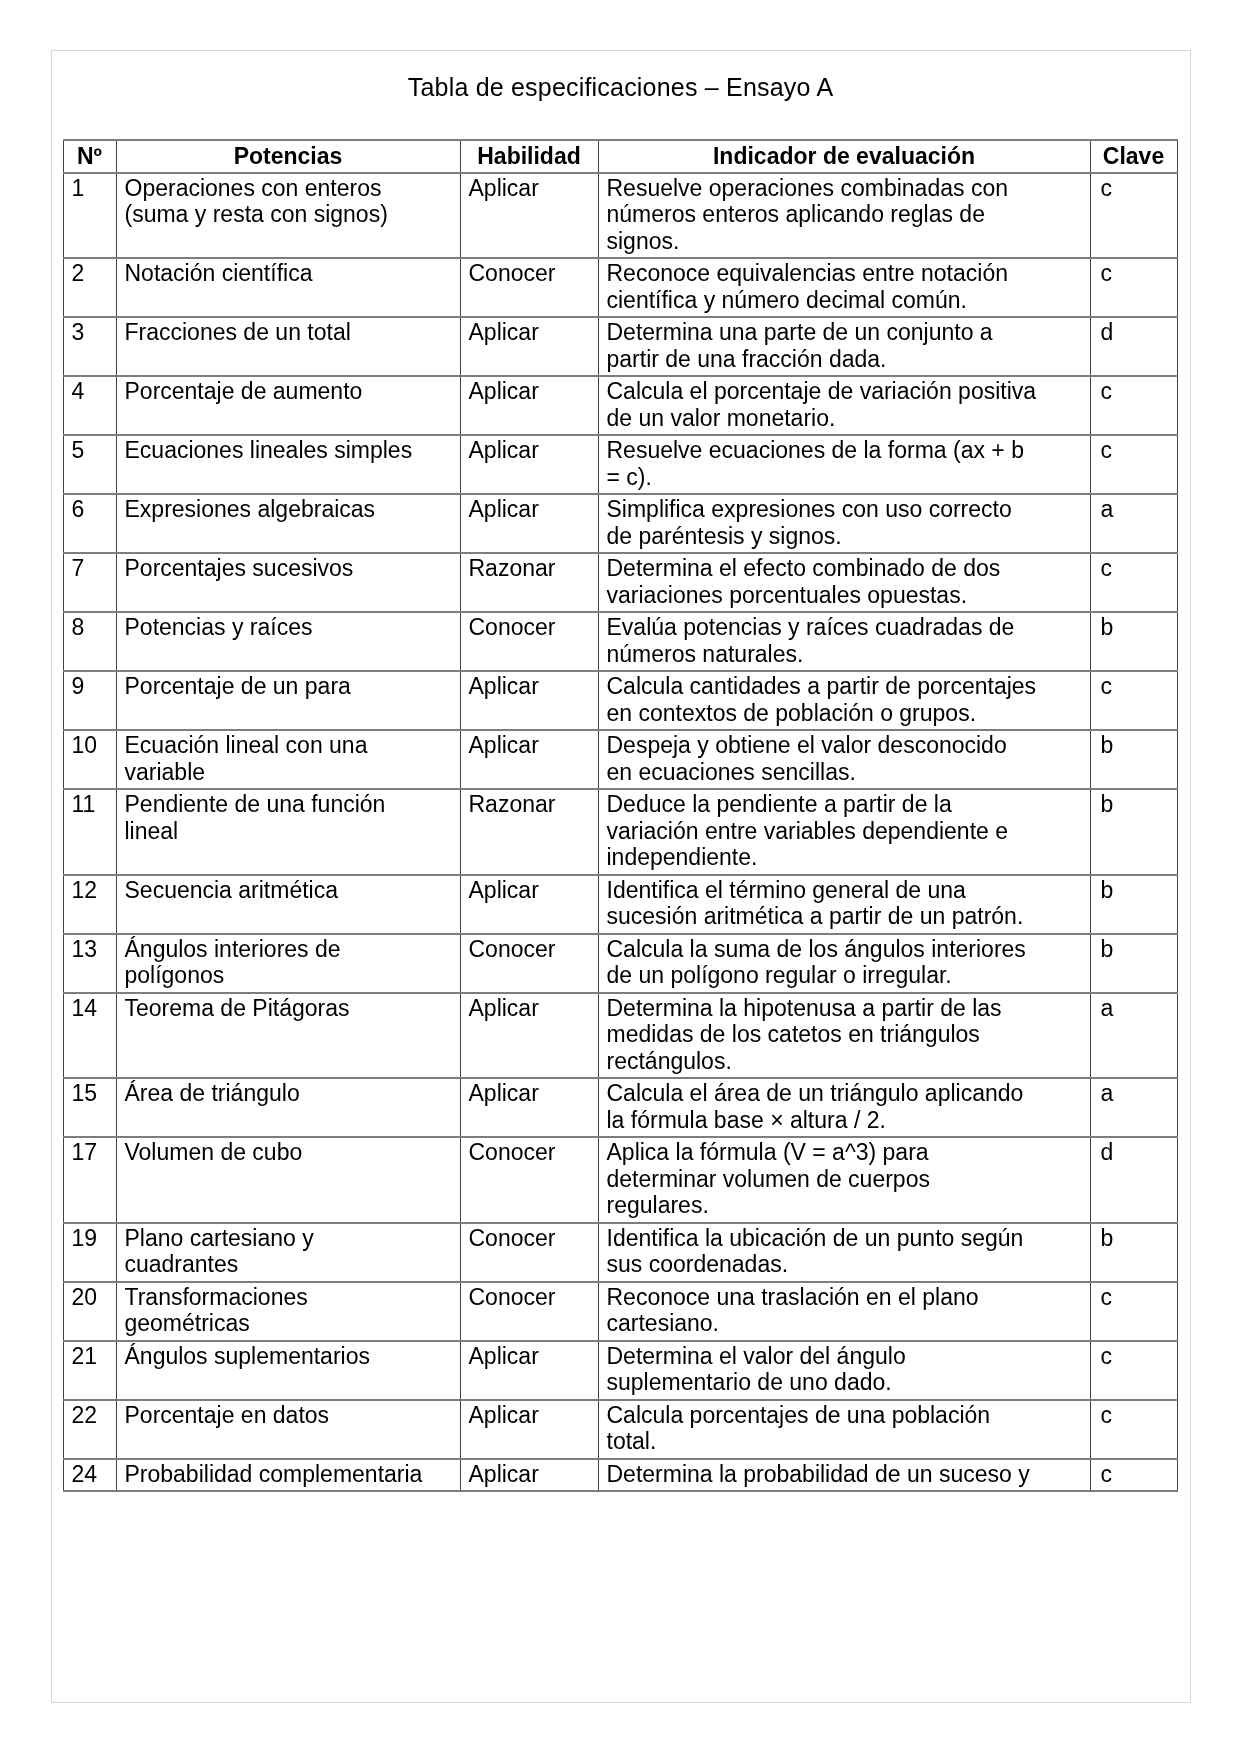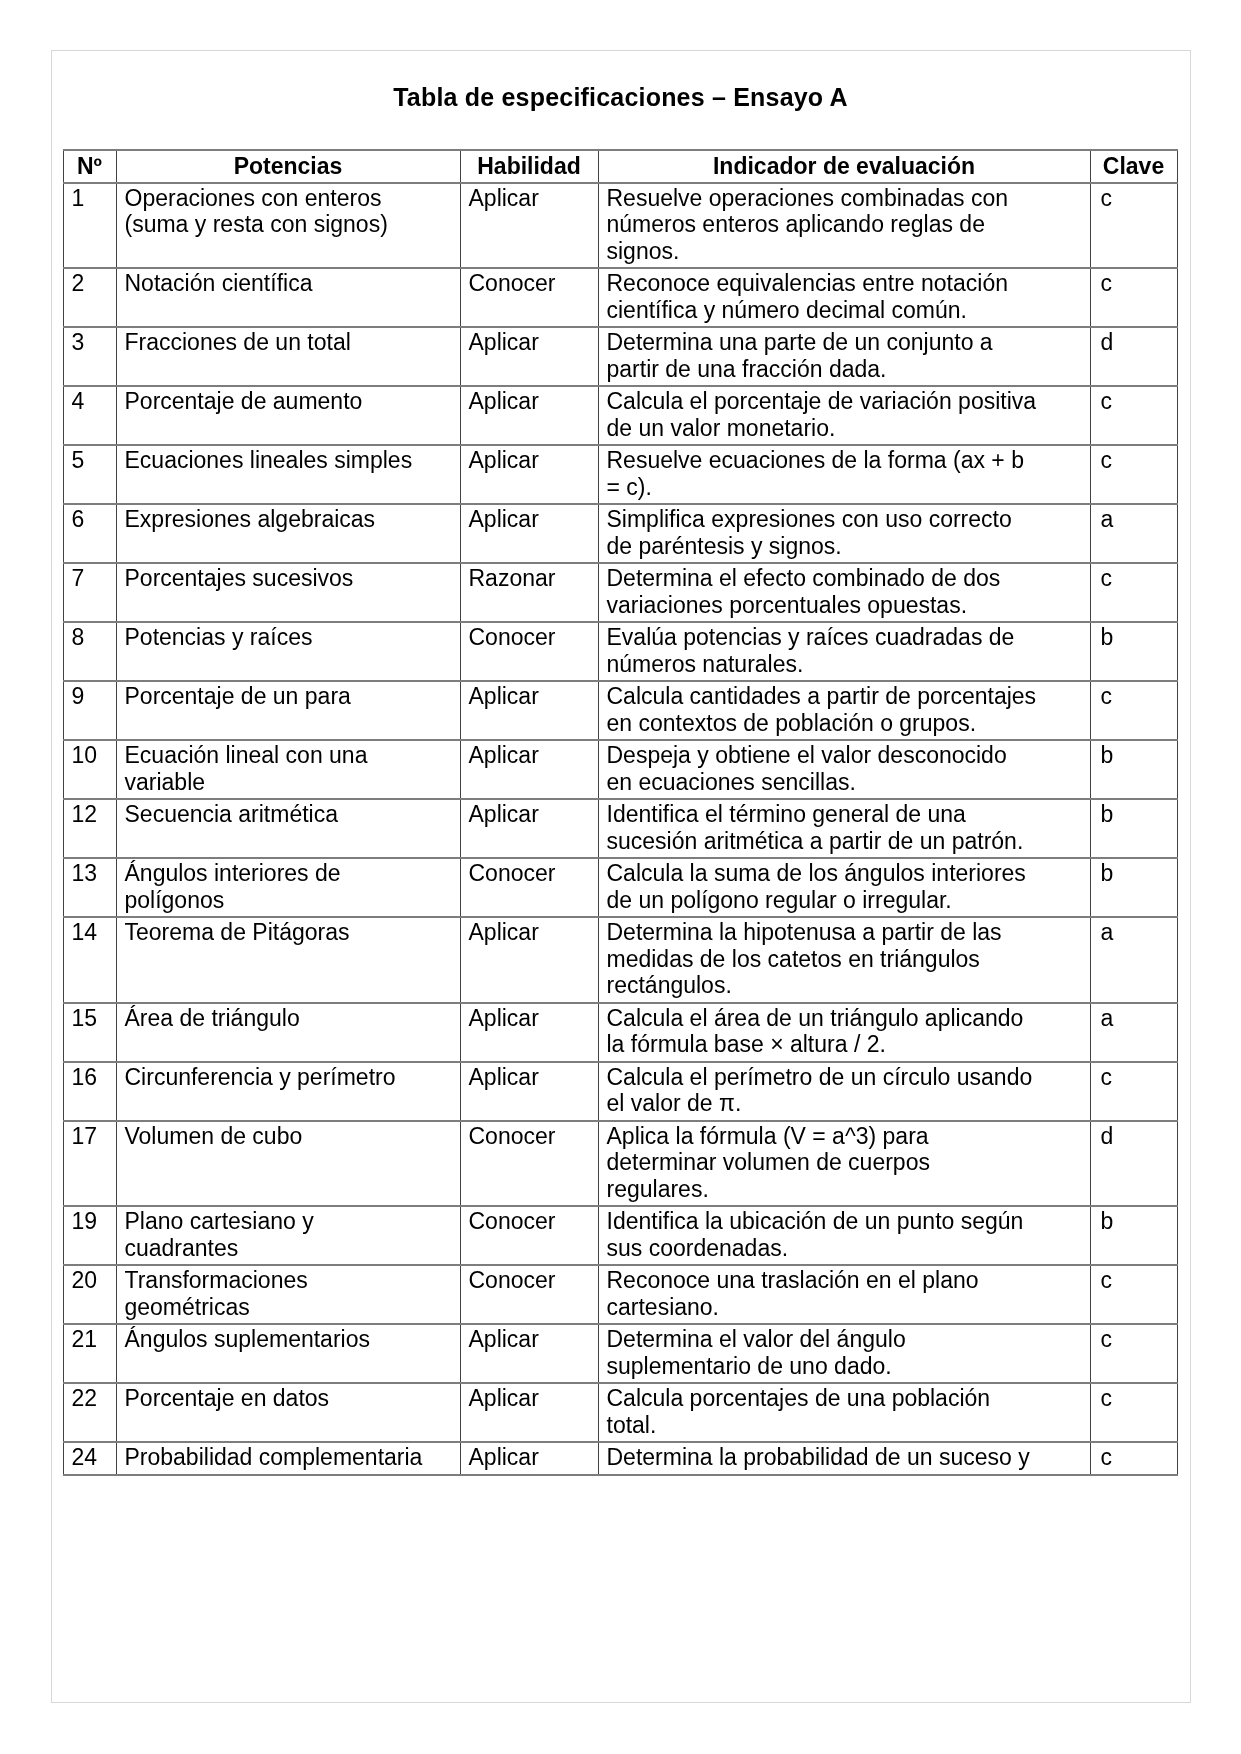--- a/index.html
+++ b/index.html
@@ -11,24 +11,24 @@
   }
   .doc-page {
     width: 1140px; height: 1653px;
     margin: 50px auto 0 auto;
     background: #ffffff;
     border: 1px solid #d8d8d8;
     padding-top: 21px;
     overflow: hidden;
   }
   .doc-title {
-    margin: 10px;
+    margin: 0;
     text-align: center;
     font-size: 25px;
-    font-weight: bold;
+    font-weight: normal;
     line-height: 30px;
     letter-spacing: 0.2px;
   }
   table.spec-table {
     border-collapse: collapse;
     table-layout: fixed;
     margin-left: 11px;
     margin-top: 37px;
     width: 1114px;
     font-size: 23px;
@@ -158,20 +158,30 @@
         <tr>
           <td>10</td>
           <td>Ecuación lineal con una
 variable</td>
           <td>Aplicar</td>
           <td>Despeja y obtiene el valor desconocido
 en ecuaciones sencillas.</td>
           <td class="clave">b</td>
         </tr>
         <tr>
+          <td>11</td>
+          <td>Pendiente de una función
+lineal</td>
+          <td>Razonar</td>
+          <td>Deduce la pendiente a partir de la
+variación entre variables dependiente e
+independiente.</td>
+          <td class="clave">b</td>
+        </tr>
+        <tr>
           <td>12</td>
           <td>Secuencia aritmética</td>
           <td>Aplicar</td>
           <td>Identifica el término general de una
 sucesión aritmética a partir de un patrón.</td>
           <td class="clave">b</td>
         </tr>
         <tr>
           <td>13</td>
           <td>Ángulos interiores de
@@ -190,28 +200,20 @@
 rectángulos.</td>
           <td class="clave">a</td>
         </tr>
         <tr>
           <td>15</td>
           <td>Área de triángulo</td>
           <td>Aplicar</td>
           <td>Calcula el área de un triángulo aplicando
 la fórmula base × altura / 2.</td>
           <td class="clave">a</td>
-        </tr>
-        <tr>
-          <td>16</td>
-          <td>Circunferencia y perímetro</td>
-          <td>Aplicar</td>
-          <td>Calcula el perímetro de un círculo usando
-el valor de π.</td>
-          <td class="clave">c</td>
         </tr>
         <tr>
           <td>17</td>
           <td>Volumen de cubo</td>
           <td>Conocer</td>
           <td>Aplica la fórmula (V = a^3) para
 determinar volumen de cuerpos
 regulares.</td>
           <td class="clave">d</td>
         </tr>

